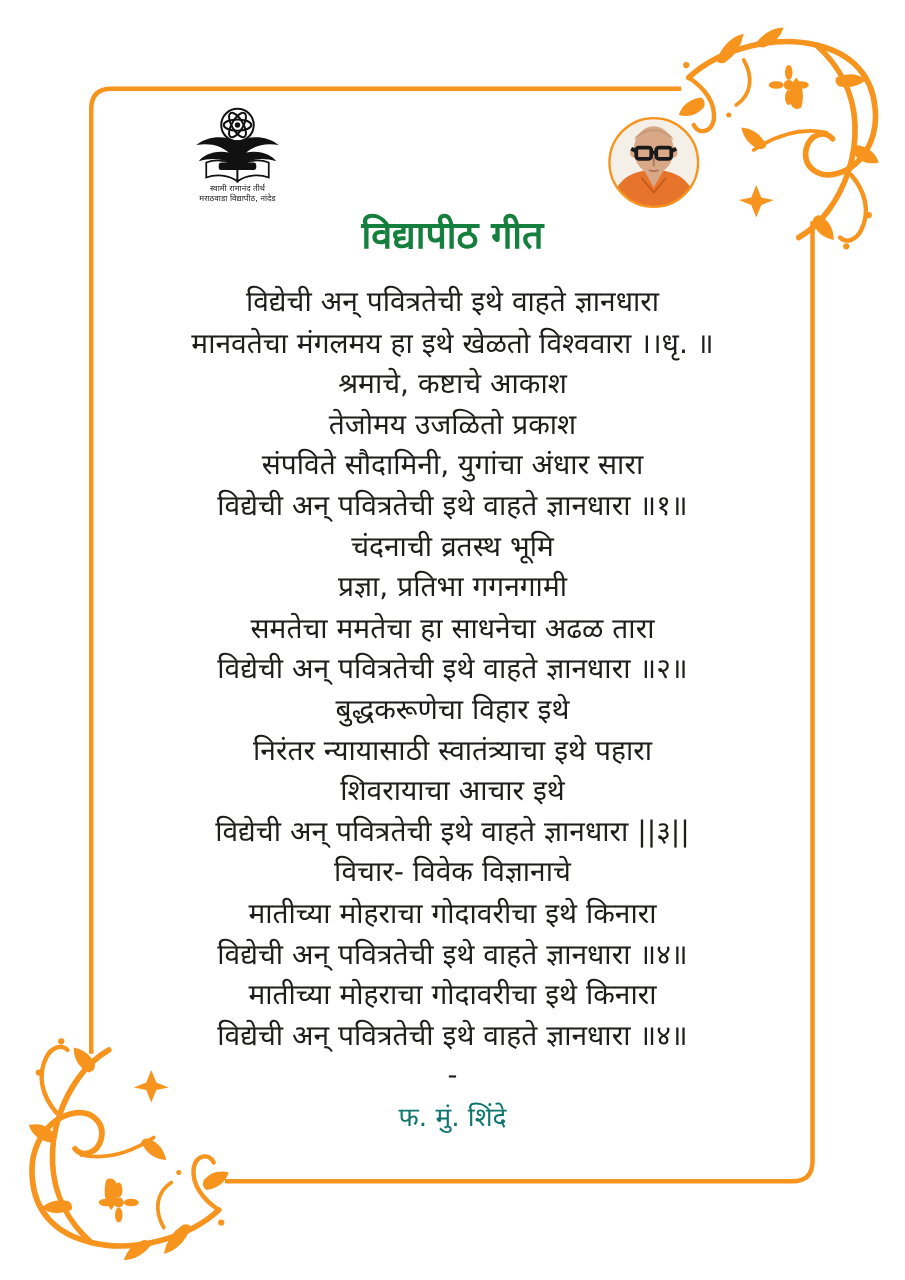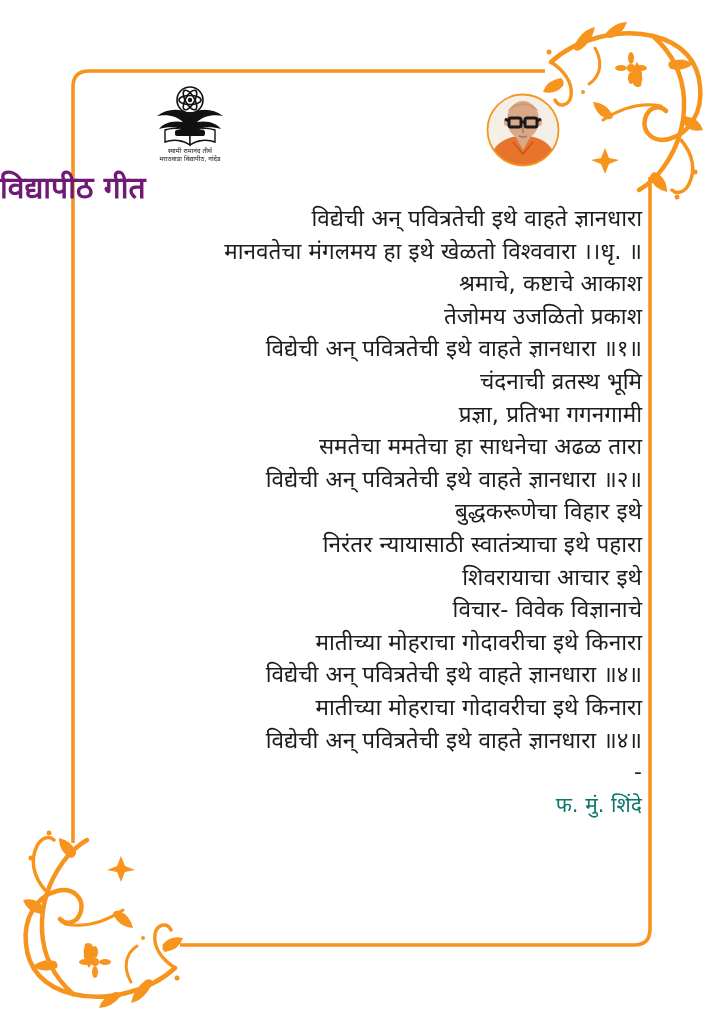--- a/index.html
+++ b/index.html
@@ -17,26 +17,26 @@
   }
   .logo-caption{
     font-size:6.5px;line-height:7.5px;color:#222;text-align:center;
     letter-spacing:0;white-space:nowrap;
   }
   .photo{
     position:absolute;left:485px;top:92px;width:76px;height:76px;
   }
   .page-title{
     position:absolute;left:0;top:166px;width:724px;
-    text-align:left;
-    font-size:30px;font-weight:bold;color:#701a75;
+    text-align:center;
+    font-size:30px;font-weight:bold;color:#15803d;
   }
   .poem{
-    position:absolute;left:82px;top:202px;width:560px;
-    text-align:right;color:#1d1d1b;
+    position:absolute;left:82px;top:226px;width:560px;
+    text-align:center;color:#1d1d1b;
   }
   .poem-line{
     font-size:22.5px;line-height:32.6px;white-space:nowrap;
   }
   .separator-dash{
     font-size:22px;line-height:32.6px;color:#1d1d1b;
   }
   .author-name{
     font-size:21px;line-height:32.6px;color:#0f766e;
   }
@@ -160,28 +160,30 @@
     <circle cx="38" cy="38" r="35.5" fill="none" stroke="#F7941E" stroke-width="1.8"></circle>
   </svg>
 
   <div class="page-title">विद्यापीठ गीत</div>
 
   <div class="poem">
     <div class="poem-line">विद्येची अन् पवित्रतेची इथे वाहते ज्ञानधारा</div>
     <div class="poem-line">मानवतेचा मंगलमय हा इथे खेळतो विश्ववारा ।।धृ. ॥</div>
     <div class="poem-line">श्रमाचे, कष्टाचे आकाश</div>
     <div class="poem-line">तेजोमय उजळितो प्रकाश</div>
+    <div class="poem-line">संपविते सौदामिनी, युगांचा अंधार सारा</div>
     <div class="poem-line">विद्येची अन् पवित्रतेची इथे वाहते ज्ञानधारा ॥१॥</div>
     <div class="poem-line">चंदनाची व्रतस्थ भूमि</div>
     <div class="poem-line">प्रज्ञा, प्रतिभा गगनगामी</div>
     <div class="poem-line">समतेचा ममतेचा हा साधनेचा अढळ तारा</div>
     <div class="poem-line">विद्येची अन् पवित्रतेची इथे वाहते ज्ञानधारा ॥२॥</div>
     <div class="poem-line">बुद्धकरूणेचा विहार इथे</div>
     <div class="poem-line">निरंतर न्यायासाठी स्वातंत्र्याचा इथे पहारा</div>
     <div class="poem-line">शिवरायाचा आचार इथे</div>
+    <div class="poem-line">विद्येची अन् पवित्रतेची इथे वाहते ज्ञानधारा ||३||</div>
     <div class="poem-line">विचार- विवेक विज्ञानाचे</div>
     <div class="poem-line">मातीच्या मोहराचा गोदावरीचा इथे किनारा</div>
     <div class="poem-line">विद्येची अन् पवित्रतेची इथे वाहते ज्ञानधारा ॥४॥</div>
     <div class="poem-line">मातीच्या मोहराचा गोदावरीचा इथे किनारा</div>
     <div class="poem-line">विद्येची अन् पवित्रतेची इथे वाहते ज्ञानधारा ॥४॥</div>
     <div class="separator-dash">-</div>
     <div class="author-name">फ. मुं. शिंदे</div>
   </div>
 
 </div>

